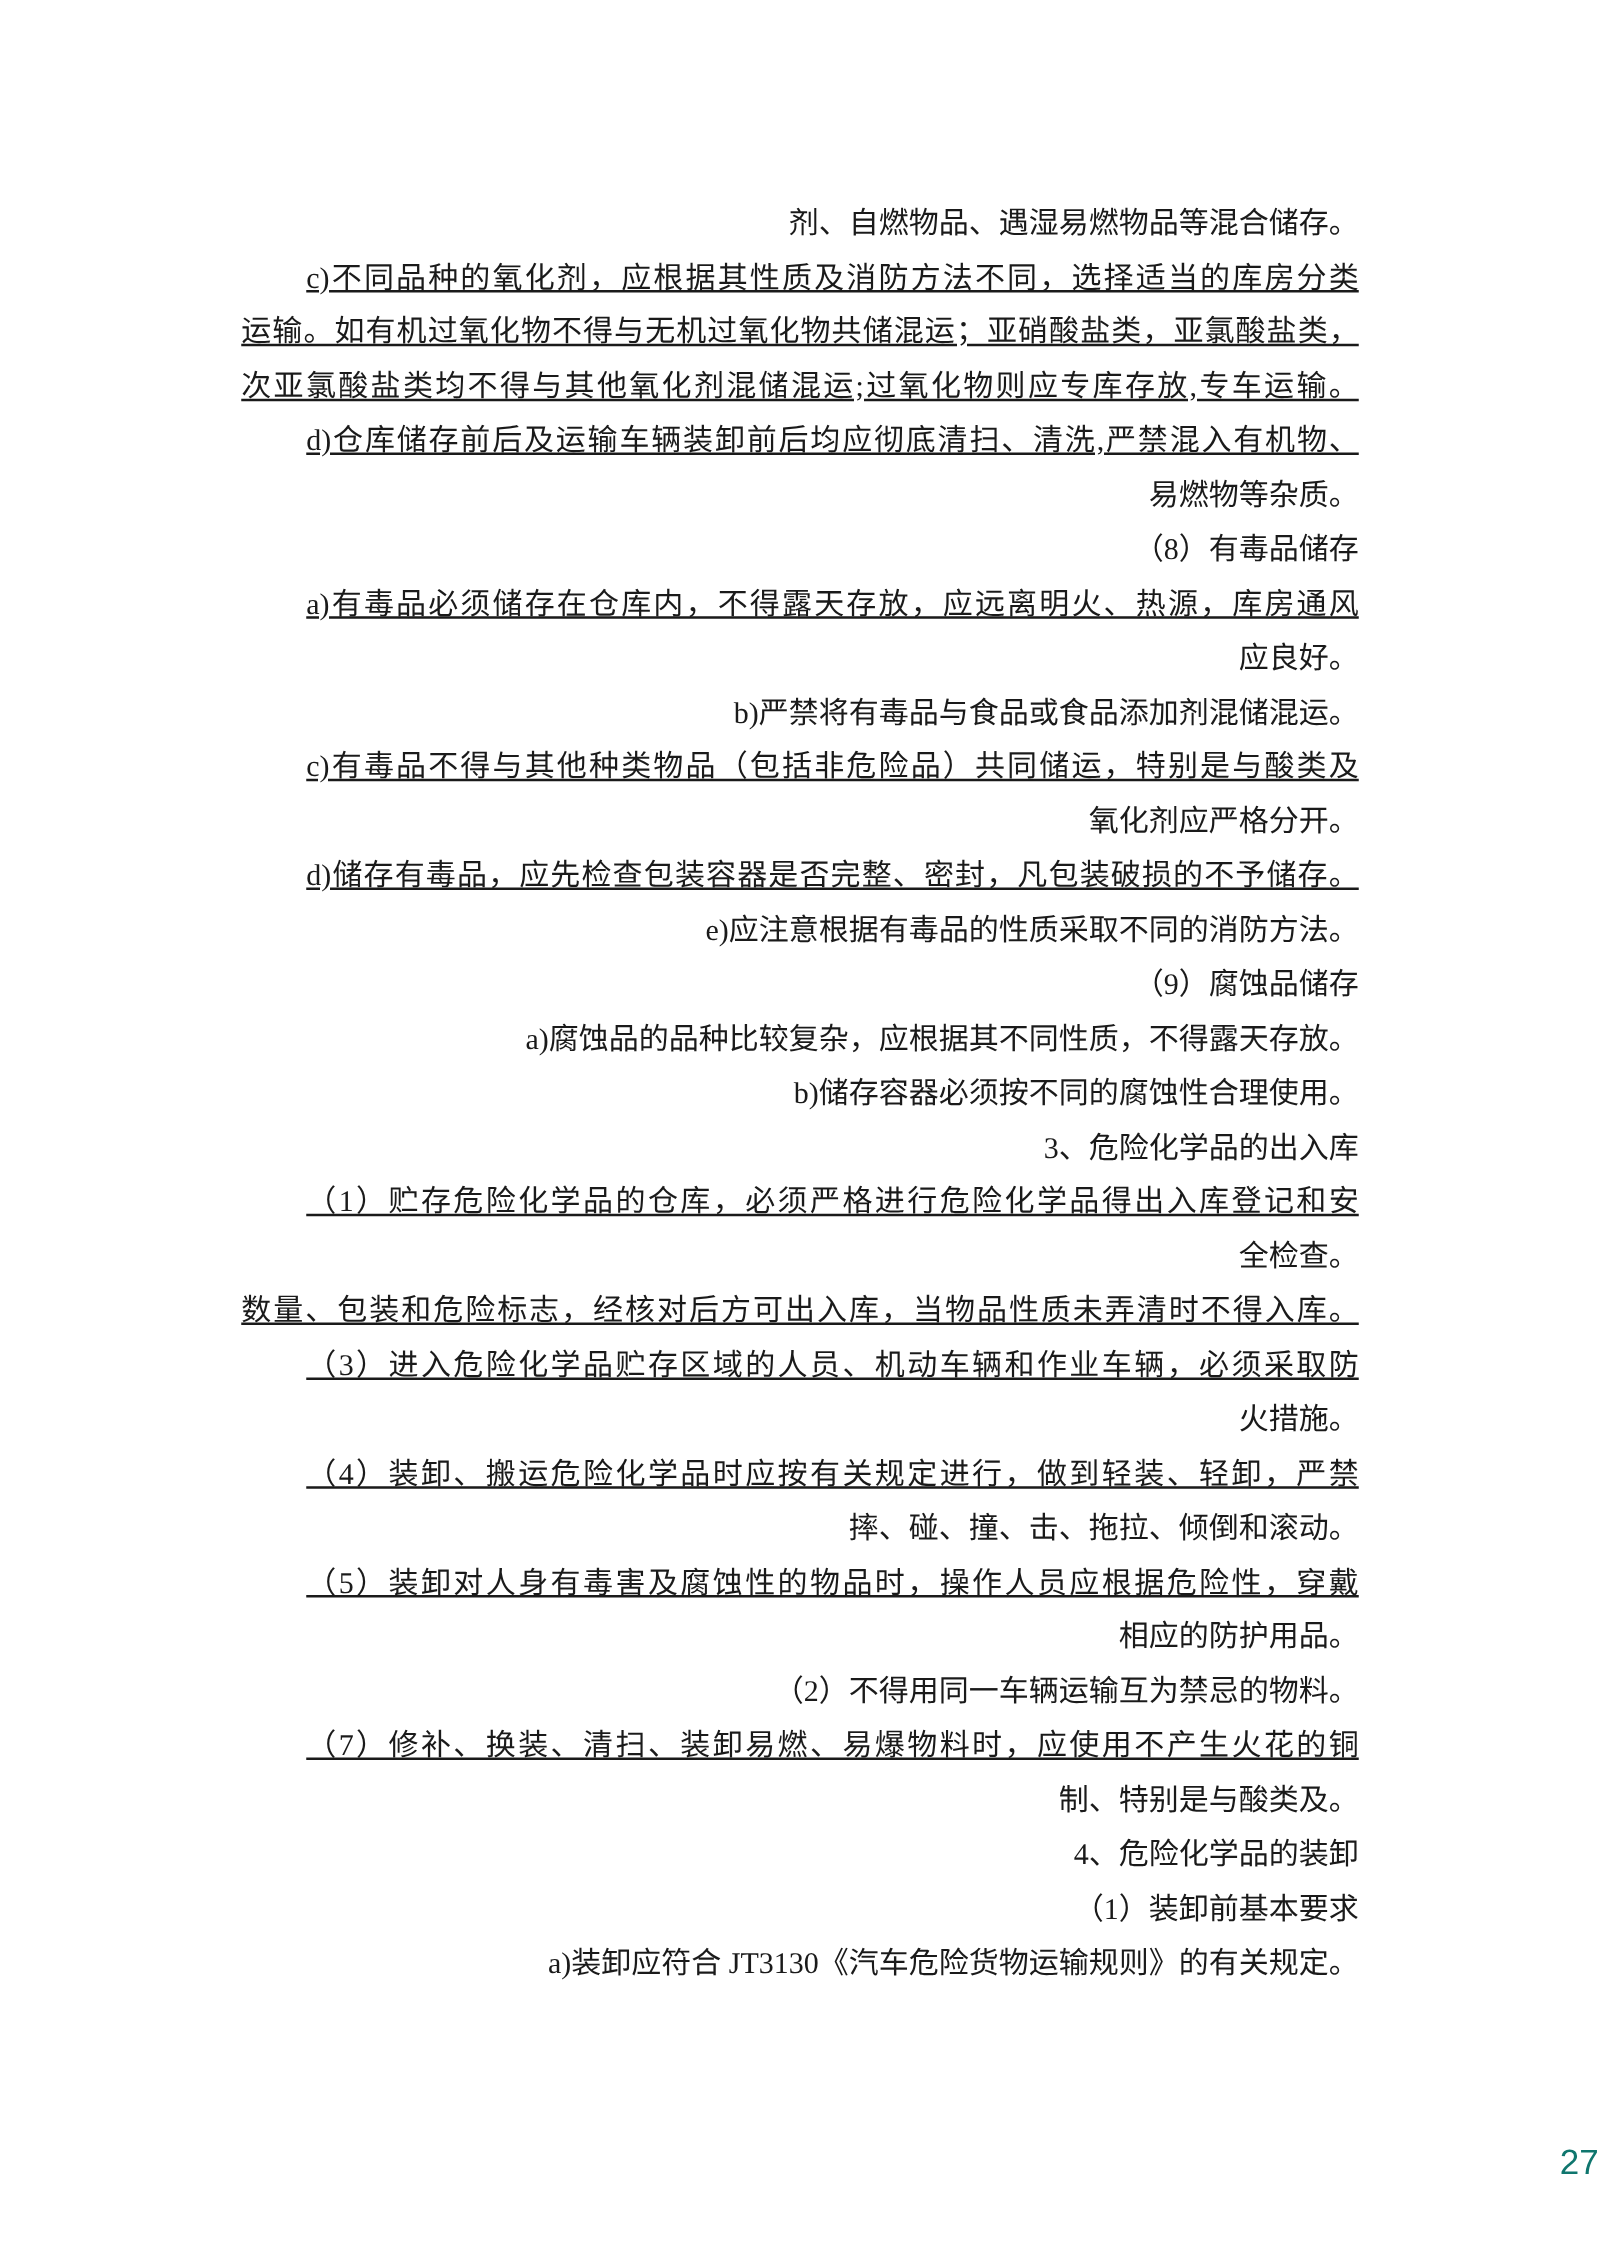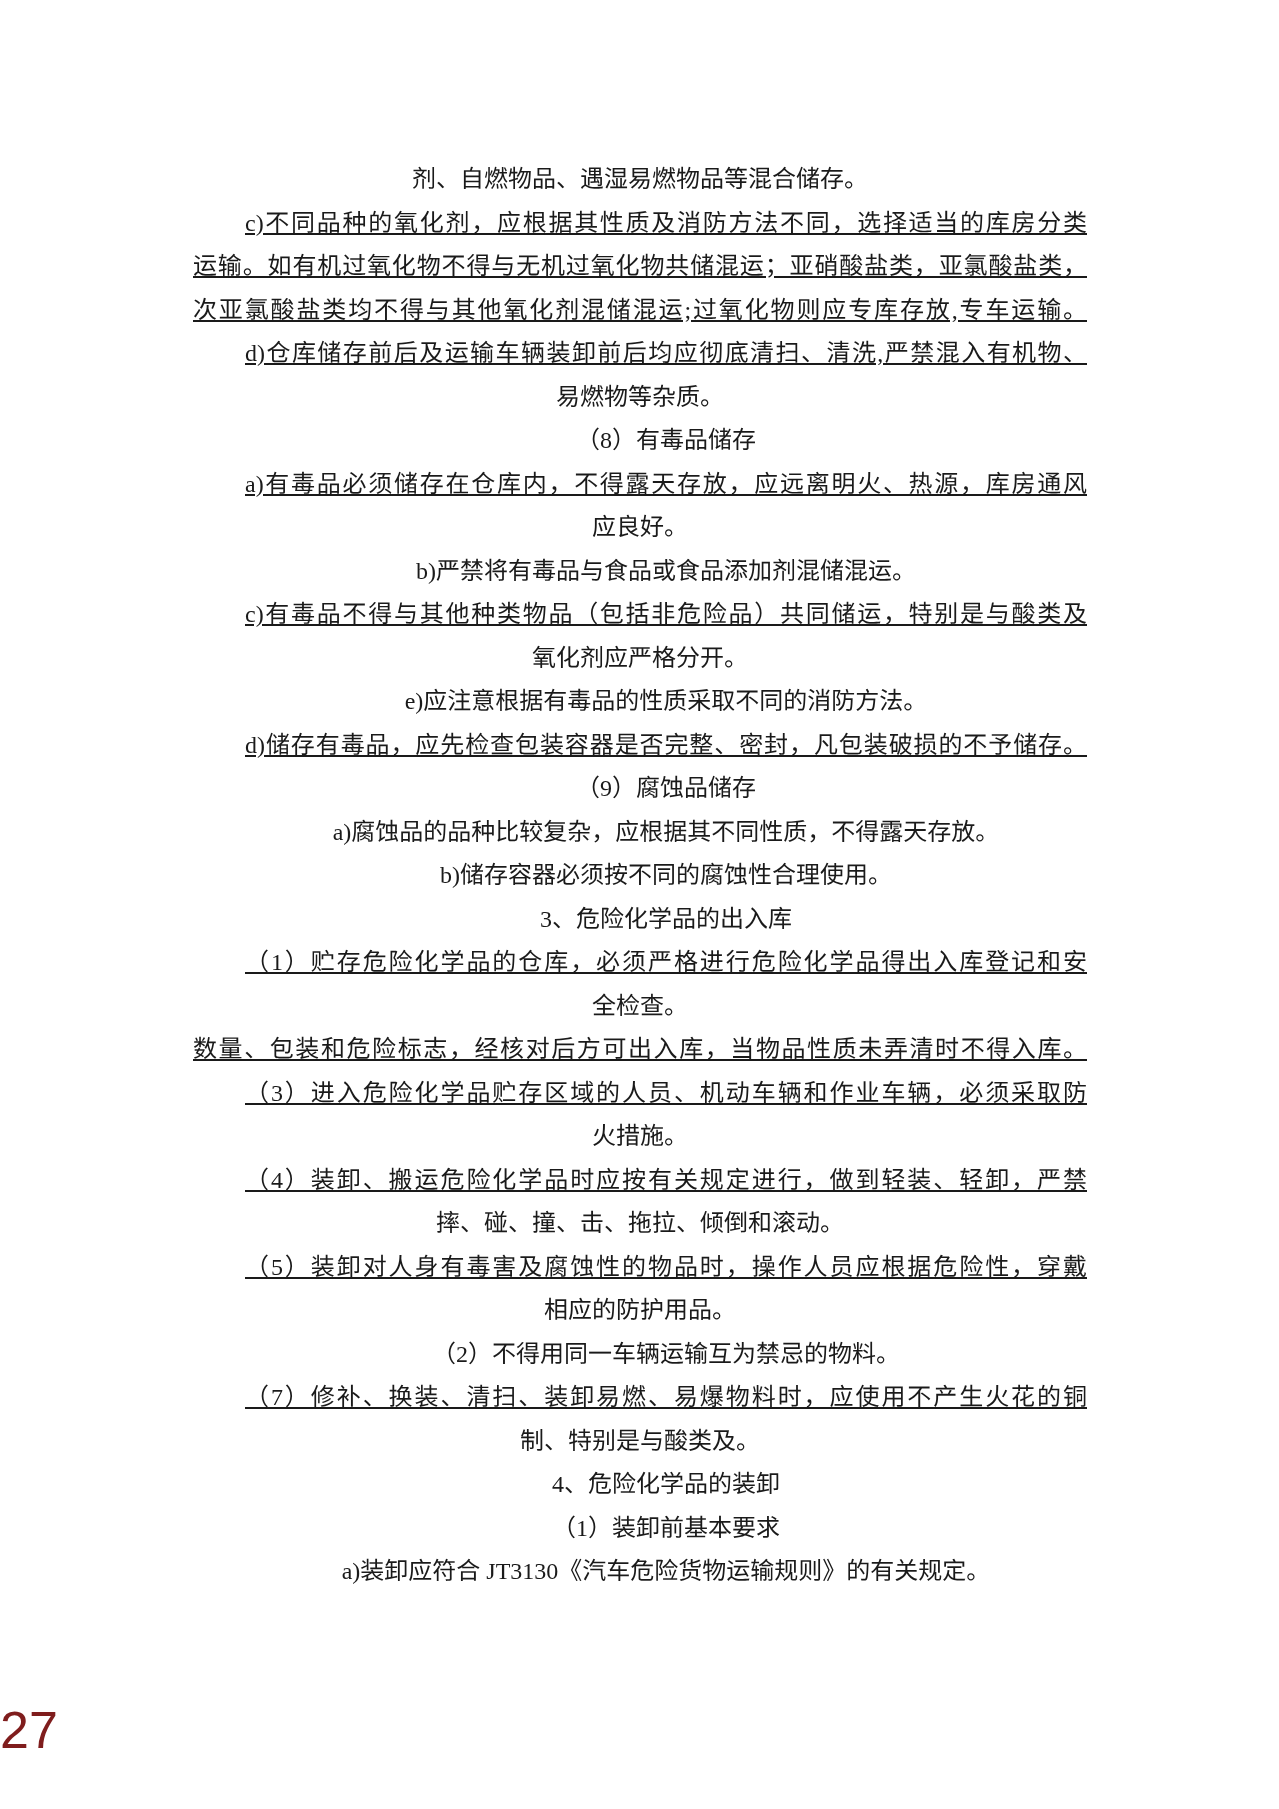--- a/index.html
+++ b/index.html
@@ -24,63 +24,63 @@
     left: 193px;
     top: 158px;
     width: 894px;
     color: #1a1a1a;
     font-size: 24px;
   }
   .line {
     height: 43.5px;
     line-height: 43.5px;
     white-space: nowrap;
-    text-align: center;
+    text-align: right;
   }
   .line.justify {
     white-space: normal;
     text-align: justify;
     text-align-last: justify;
     text-justify: inter-character;
     text-decoration: underline;
   }
   .line.indent {
     text-indent: 52px;
   }
   .page-number {
     position: absolute;
     top: 1702px;
     left: 0;
     width: 100%;
-    text-align: left;
+    text-align: right;
     font-family: "Liberation Sans", "DejaVu Sans", sans-serif;
-    font-size: 52px;
+    font-size: 28px;
     line-height: 56px;
-    color: #7f1d1d;
+    color: #0f766e;
   }
 </style>
 </head>
 <body>
 
 <div class="page">
   <div class="doc-body">
       <div class="line">剂、自燃物品、遇湿易燃物品等混合储存。</div>
       <div class="line indent justify">c)不同品种的氧化剂，应根据其性质及消防方法不同，选择适当的库房分类</div>
       <div class="line justify">运输。如有机过氧化物不得与无机过氧化物共储混运；亚硝酸盐类，亚氯酸盐类，</div>
       <div class="line justify">次亚氯酸盐类均不得与其他氧化剂混储混运;过氧化物则应专库存放,专车运输。</div>
       <div class="line indent justify">d)仓库储存前后及运输车辆装卸前后均应彻底清扫、清洗,严禁混入有机物、</div>
       <div class="line">易燃物等杂质。</div>
       <div class="line indent">（8）有毒品储存</div>
       <div class="line indent justify">a)有毒品必须储存在仓库内，不得露天存放，应远离明火、热源，库房通风</div>
       <div class="line">应良好。</div>
       <div class="line indent">b)严禁将有毒品与食品或食品添加剂混储混运。</div>
       <div class="line indent justify">c)有毒品不得与其他种类物品（包括非危险品）共同储运，特别是与酸类及</div>
       <div class="line">氧化剂应严格分开。</div>
+      <div class="line indent justify">d)储存有毒品，应先检查包装容器是否完整、密封，凡包装破损的不予储存。</div>
       <div class="line indent">e)应注意根据有毒品的性质采取不同的消防方法。</div>
-      <div class="line indent justify">d)储存有毒品，应先检查包装容器是否完整、密封，凡包装破损的不予储存。</div>
       <div class="line indent">（9）腐蚀品储存</div>
       <div class="line indent">a)腐蚀品的品种比较复杂，应根据其不同性质，不得露天存放。</div>
       <div class="line indent">b)储存容器必须按不同的腐蚀性合理使用。</div>
       <div class="line indent">3、危险化学品的出入库</div>
       <div class="line indent justify">（1）贮存危险化学品的仓库，必须严格进行危险化学品得出入库登记和安</div>
       <div class="line">全检查。</div>
       <div class="line justify">数量、包装和危险标志，经核对后方可出入库，当物品性质未弄清时不得入库。</div>
       <div class="line indent justify">（3）进入危险化学品贮存区域的人员、机动车辆和作业车辆，必须采取防</div>
       <div class="line">火措施。</div>
       <div class="line indent justify">（4）装卸、搬运危险化学品时应按有关规定进行，做到轻装、轻卸，严禁</div>

